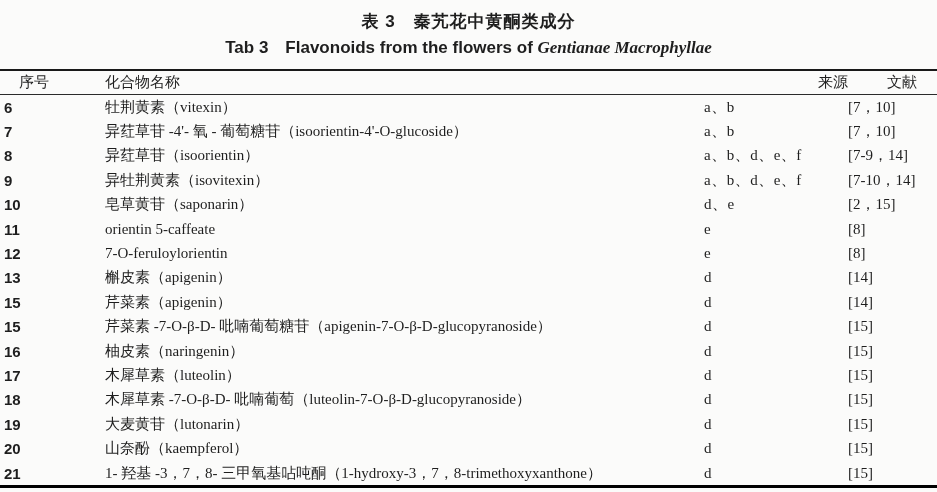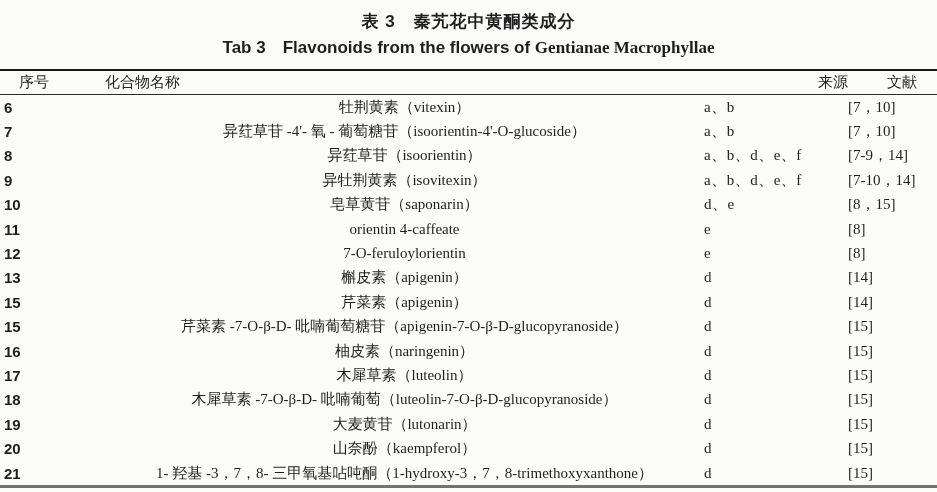--- a/index.html
+++ b/index.html
@@ -28,29 +28,30 @@
     letter-spacing: 1px;
   }
   .title-en {
     font-family: "Liberation Sans", "DejaVu Sans", sans-serif;
     font-weight: bold;
     font-size: 17px;
     line-height: 25px;
   }
   .title-en .species {
     font-family: "Liberation Serif", "DejaVu Serif", serif;
+    font-style: italic;
     font-weight: bold;
   }
   table.flav {
     width: 937px;
     margin-top: 9px;
     border-collapse: collapse;
     table-layout: fixed;
     border-top: 2px solid #191919;
-    border-bottom: 3px solid #737373;
+    border-bottom: 3px solid #000000;
     font-size: 15px;
   }
   table.flav col.c-num    { width: 105px; }
   table.flav col.c-name   { width: 599px; }
   table.flav col.c-source { width: 144px; }
   table.flav col.c-ref    { width: 89px;  }
   thead th {
     font-weight: normal;
     font-size: 15px;
     height: 23px;
@@ -69,21 +70,21 @@
     padding: 0;
     white-space: nowrap;
     overflow: hidden;
   }
   td.c-num {
     font-family: "Liberation Sans", "DejaVu Sans", sans-serif;
     font-weight: 600;
     padding-left: 4px;
     font-size: 15px;
   }
-  td.c-name   { text-align: center; }
+  td.c-name   { text-align: left; }
   td.c-source { text-align: left; letter-spacing: 0.5px; }
   td.c-ref    { text-align: left; }
 </style>
 </head>
 <body>
 
 <div class="sheet">
 
   <div class="titles">
     <div class="title-zh">表 3　秦艽花中黄酮类成分</div>
@@ -129,25 +130,25 @@
         <tr>
       <td class="c-num">9</td>
       <td class="c-name">异牡荆黄素（isovitexin）</td>
       <td class="c-source">a、b、d、e、f</td>
       <td class="c-ref">[7-10，14]</td>
     </tr>
         <tr>
       <td class="c-num">10</td>
       <td class="c-name">皂草黄苷（saponarin）</td>
       <td class="c-source">d、e</td>
-      <td class="c-ref">[8，15]</td>
+      <td class="c-ref">[2，15]</td>
     </tr>
         <tr>
       <td class="c-num">11</td>
-      <td class="c-name">orientin 4-caffeate</td>
+      <td class="c-name">orientin 5-caffeate</td>
       <td class="c-source">e</td>
       <td class="c-ref">[8]</td>
     </tr>
         <tr>
       <td class="c-num">12</td>
       <td class="c-name">7-O-feruloylorientin</td>
       <td class="c-source">e</td>
       <td class="c-ref">[8]</td>
     </tr>
         <tr>

